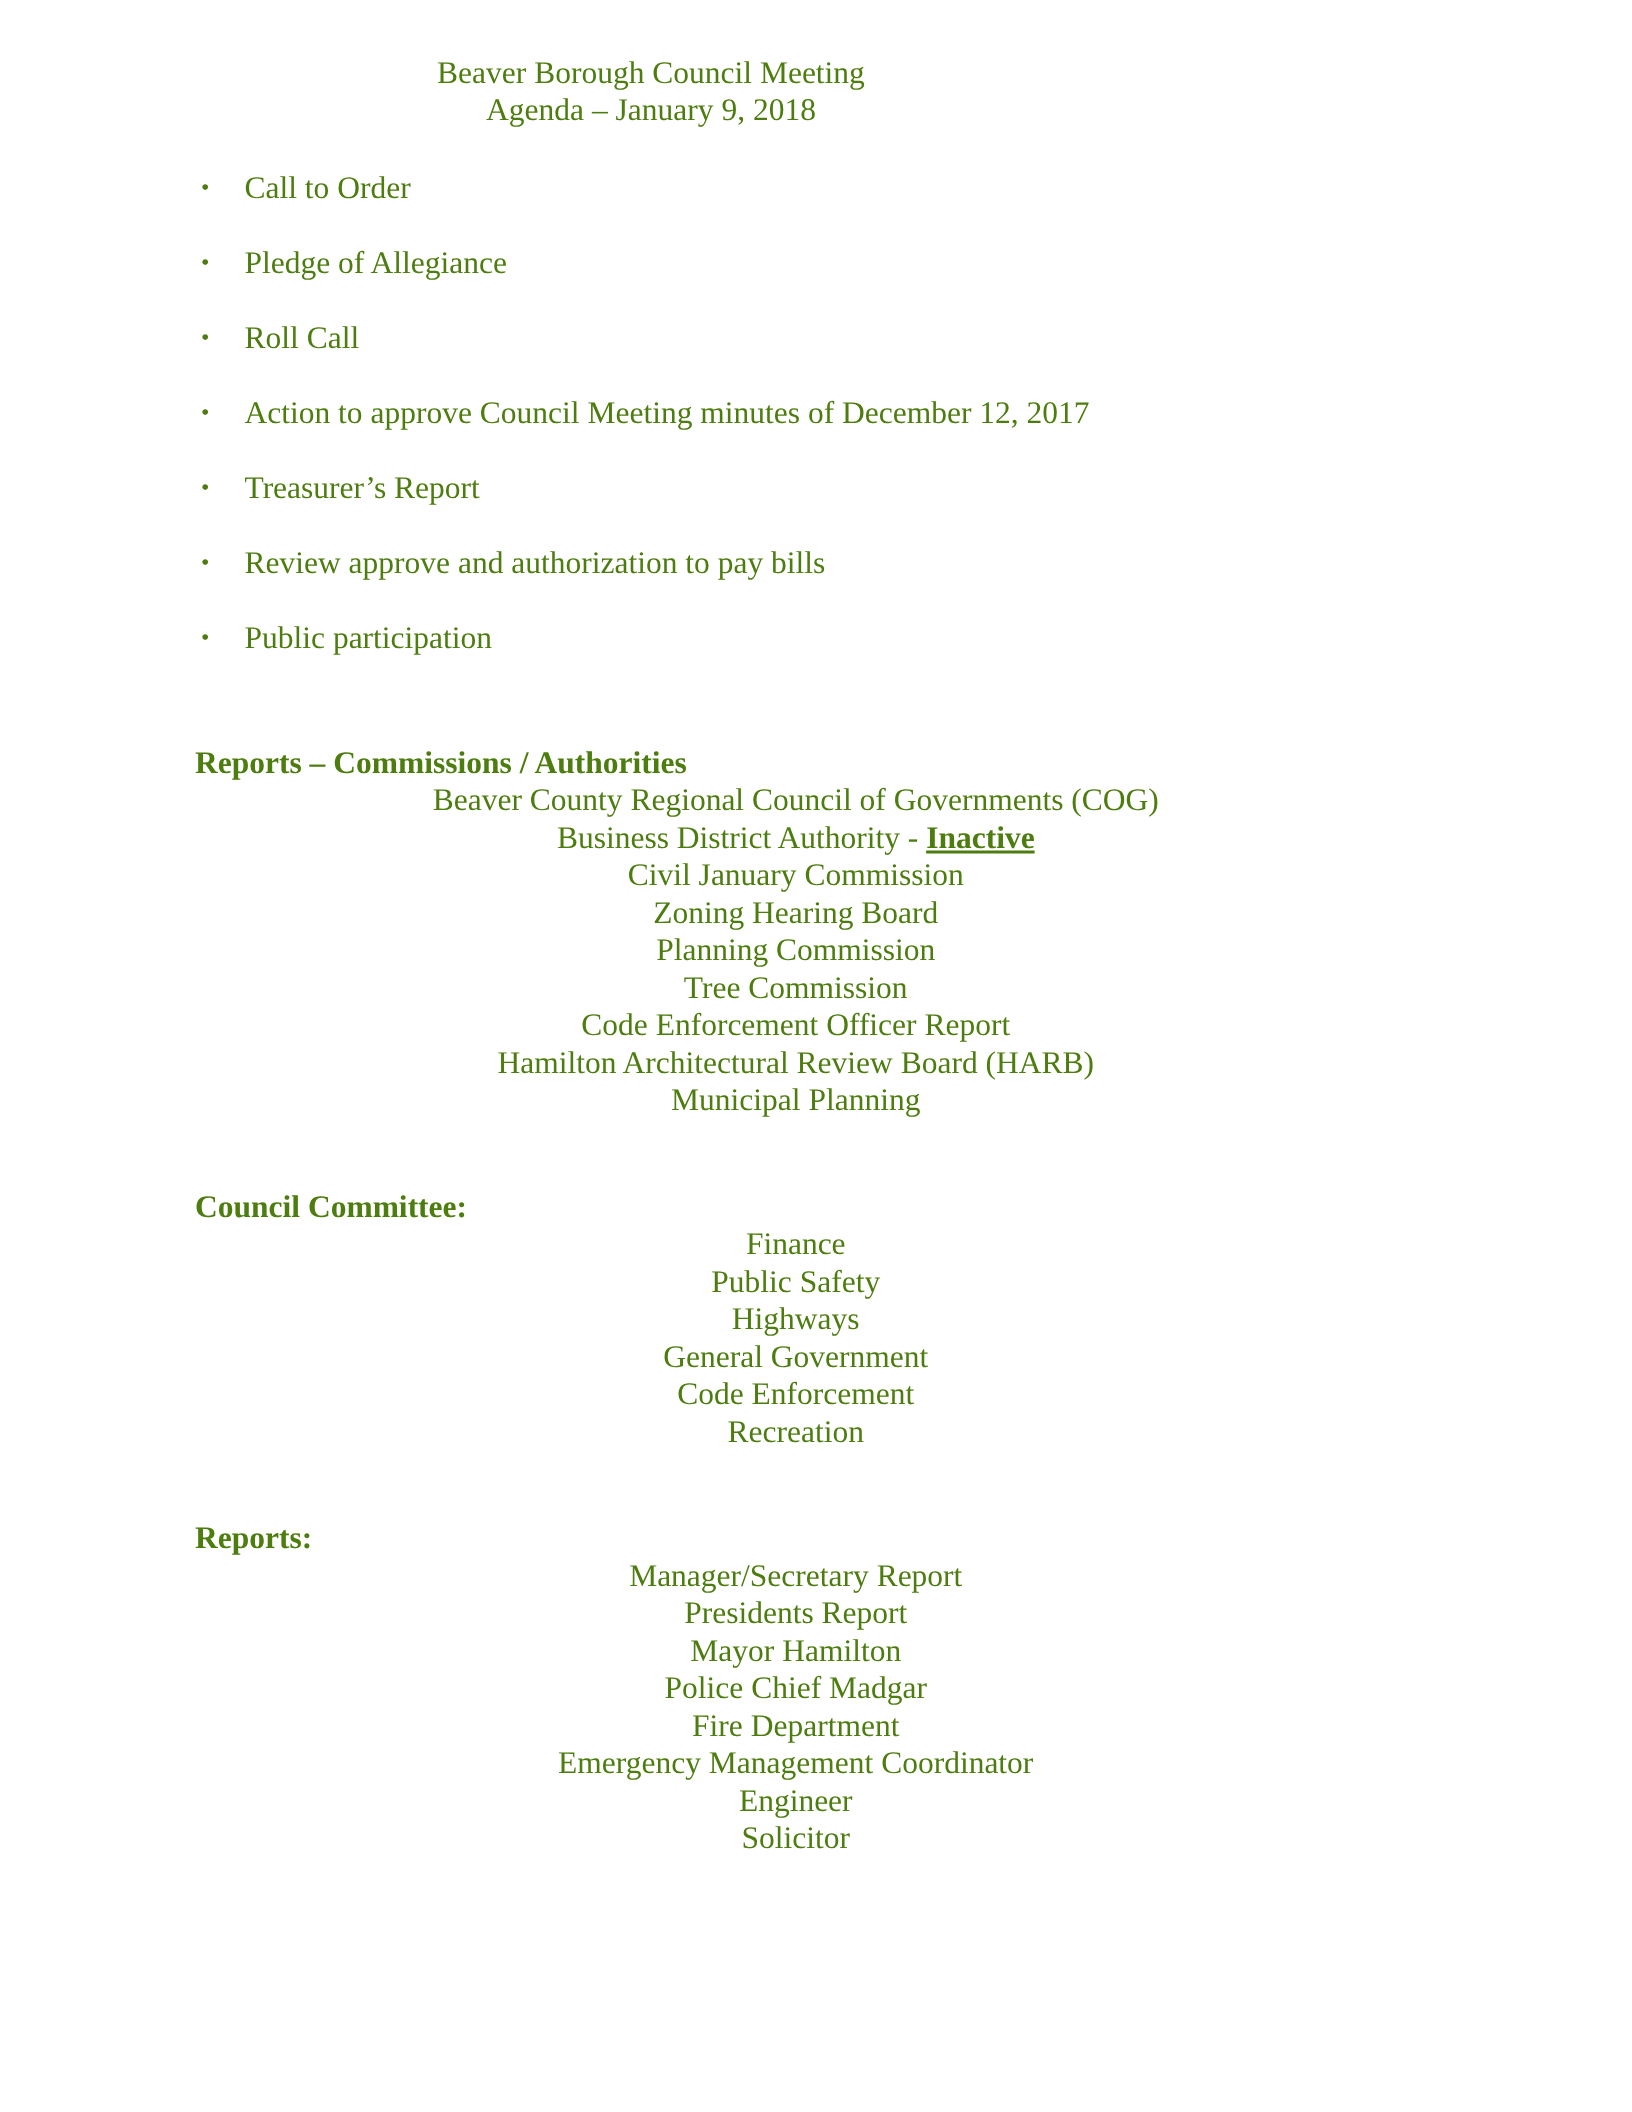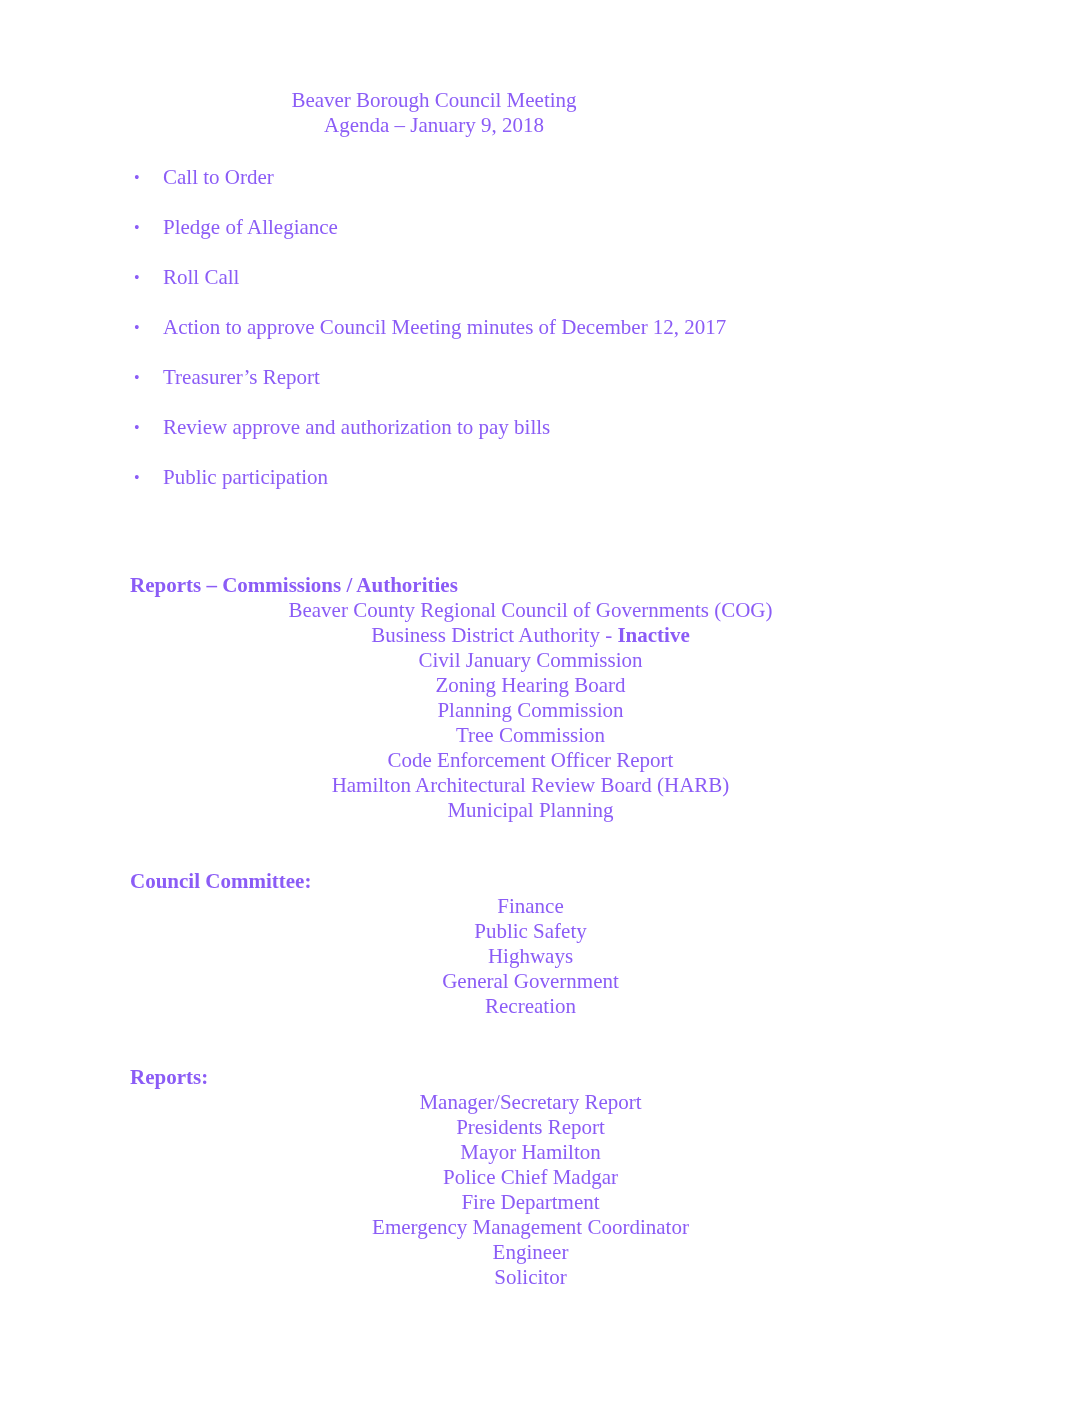--- a/index.html
+++ b/index.html
@@ -1,24 +1,24 @@
 <!DOCTYPE html>
 <html><head>
 <meta charset="utf-8">
 <style>
   html, body { margin: 0; padding: 0; background: #ffffff; }
   .page {
     width: 868px;
     height: 1408px;
     box-sizing: border-box;
     background: #ffffff;
-    color: #8b5cf6;
+    color: #4d7c0f;
     font-family: "Liberation Serif", "DejaVu Serif", serif;
     font-size: 21px;
-    padding-top: 88px;
+    padding-top: 36px;
     overflow: hidden;
   }
   .title-block { text-align: center; line-height: 25px; }
   .title-line { white-space: nowrap; }
 
   .bullet-list { margin: 28px 0 0 133px; }
   .bullet-item {
     position: relative;
     padding-left: 30px;
     line-height: 22px;
@@ -26,27 +26,27 @@
     white-space: nowrap;
   }
   .bullet-dot {
     position: absolute;
     left: 1px;
     top: 1px;
     font-size: 16px;
     line-height: 22px;
   }
 
-  .sections-container { margin-top: 85px; }
+  .sections-container { margin-top: 60px; }
   .section { margin-left: 130px; line-height: 25px; }
   .section + .section { margin-top: 46px; }
   .section-heading { font-weight: bold; white-space: nowrap; }
   .section-items { padding-left: 63px; text-align: center; }
   .section-item { white-space: nowrap; }
-  .section-item b { font-weight: bold; }
+  .section-item b { font-weight: bold; text-decoration: underline; }
 </style>
 </head>
 <body>
 
 <div class="page">
 
   <div class="title-block">
     <div class="title-line">Beaver Borough Council Meeting</div>
     <div class="title-line">Agenda – January 9, 2018</div>
   </div>
@@ -76,20 +76,21 @@
           <div class="section-item"><span>Municipal Planning</span></div>
         </div>
       </div>
       <div class="section">
         <div class="section-heading">Council Committee:</div>
         <div class="section-items">
           <div class="section-item"><span>Finance</span></div>
           <div class="section-item"><span>Public Safety</span></div>
           <div class="section-item"><span>Highways</span></div>
           <div class="section-item"><span>General Government</span></div>
+          <div class="section-item"><span>Code Enforcement</span></div>
           <div class="section-item"><span>Recreation</span></div>
         </div>
       </div>
       <div class="section">
         <div class="section-heading">Reports:</div>
         <div class="section-items">
           <div class="section-item"><span>Manager/Secretary Report</span></div>
           <div class="section-item"><span>Presidents Report</span></div>
           <div class="section-item"><span>Mayor Hamilton</span></div>
           <div class="section-item"><span>Police Chief Madgar</span></div>

